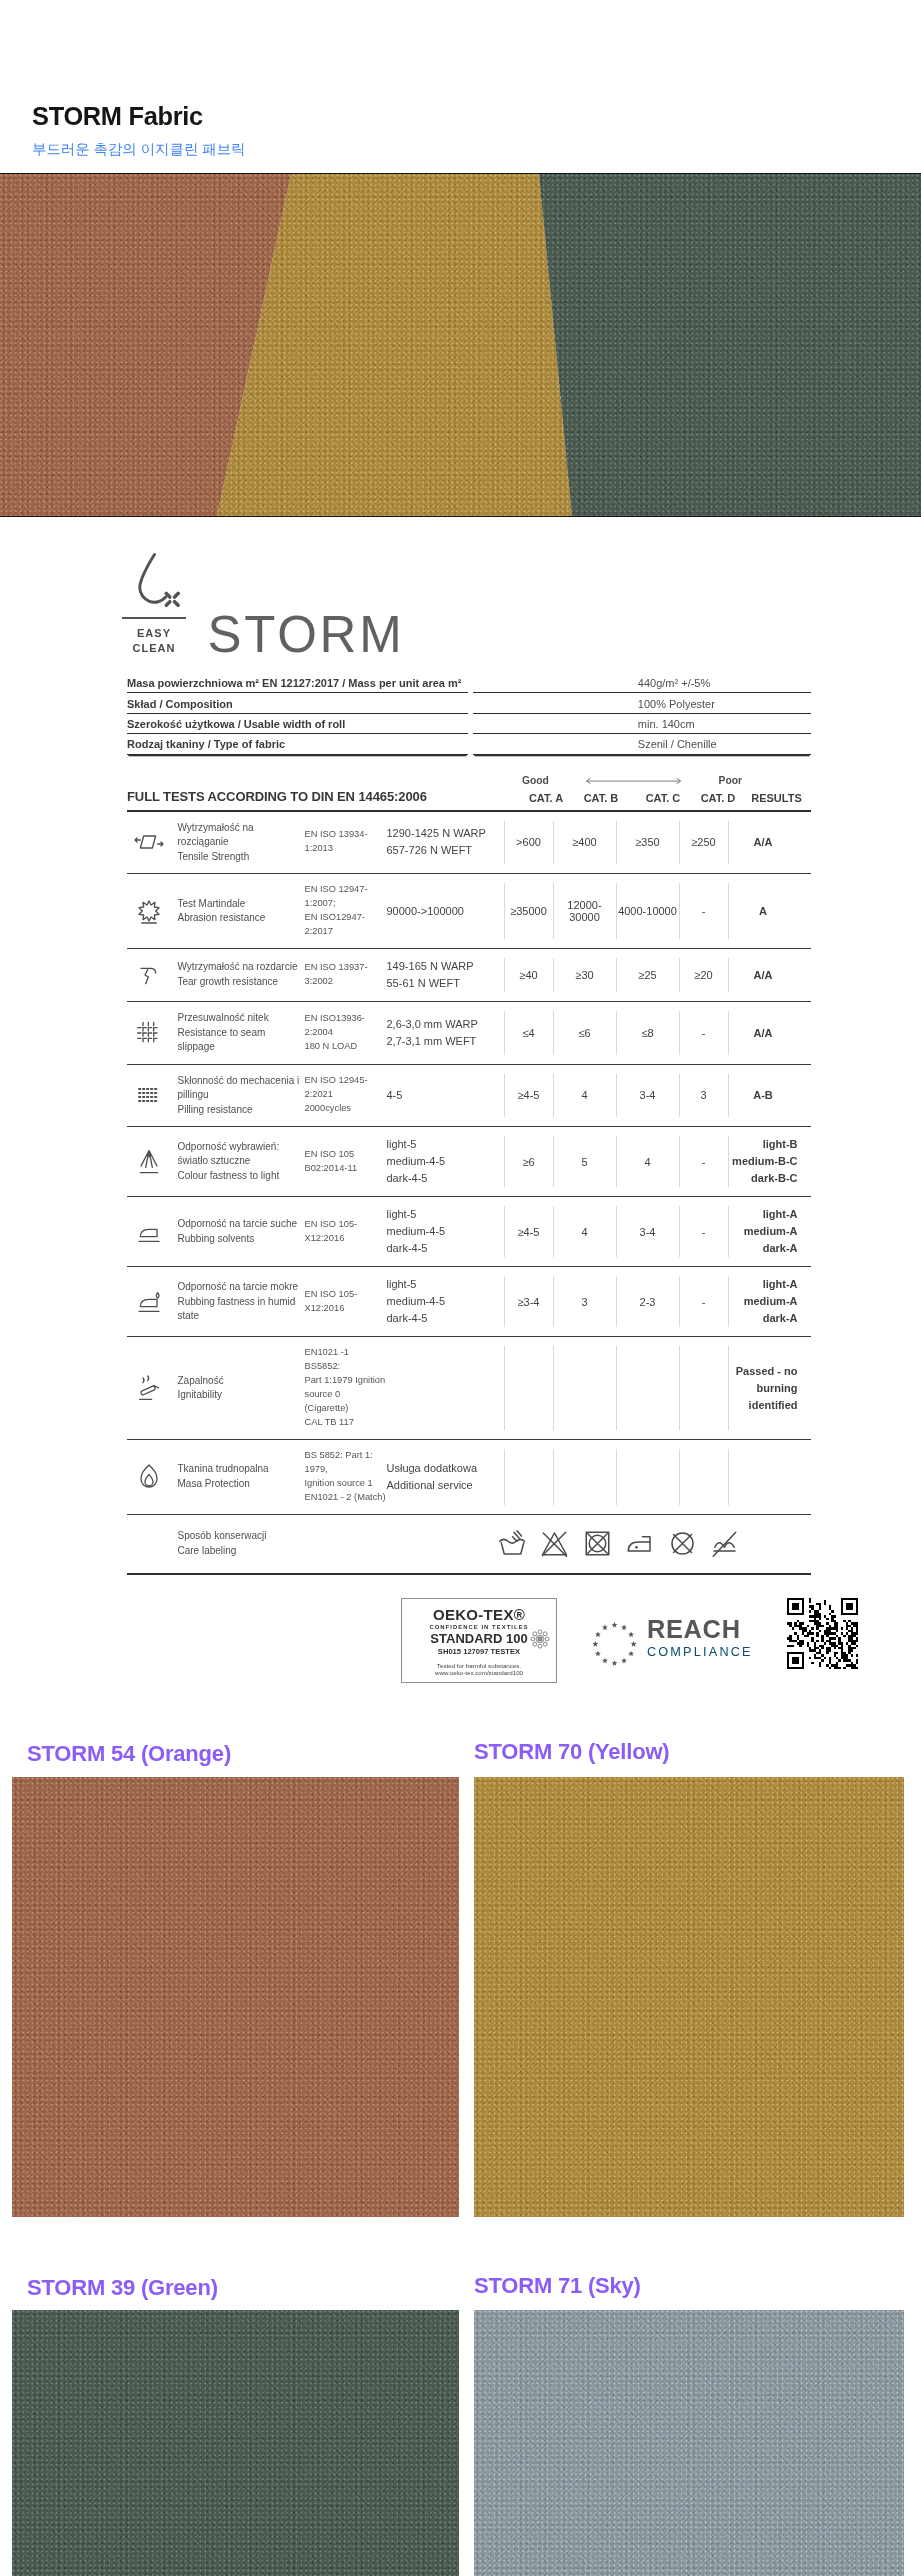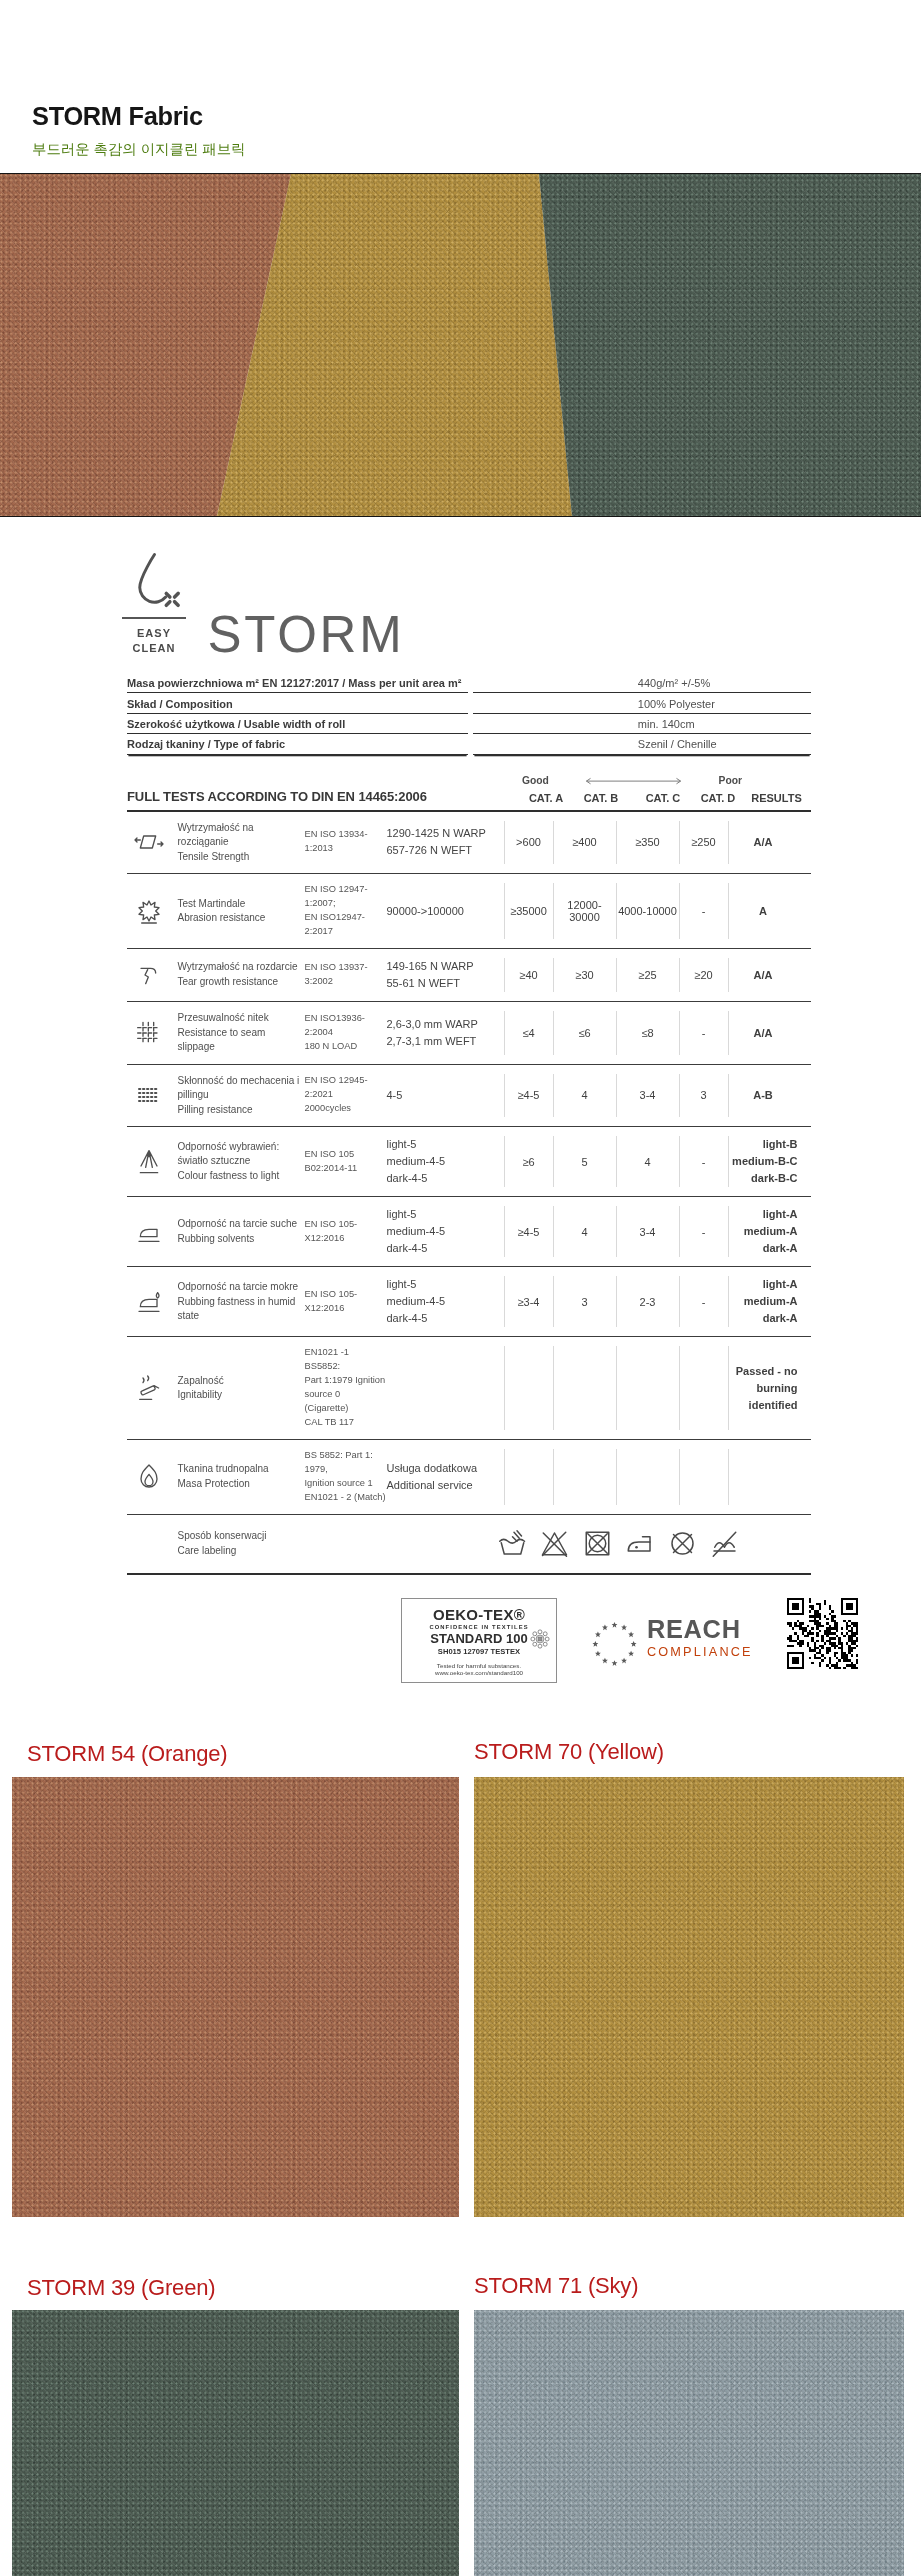--- a/index.html
+++ b/index.html
@@ -2,21 +2,21 @@
 <html style="font-size:11px"><head>
 <meta charset="utf-8">
 <style>
   html,body{margin:0;padding:0;background:#fff;}
   body{width:921px;min-height:2576px;font-family:"Liberation Sans",sans-serif;color:#3a3a3a;position:relative;}
   .page{width:921px;overflow:hidden;}
 
   
   header{padding:102px 0 0 32px;}
   h1{margin:0;font-size:25.4px;font-weight:700;color:#161616;letter-spacing:-0.3px;}
-  .sub{margin:9px 0 0;font-size:14.4px;color:#4d7c0f;}
+  .sub{margin:9px 0 0;font-size:14.4px;color:#3b82f6;}
   .top-rule{margin-top:13.7px;height:1.4px;background:#141414;width:100%;}
 
   
   .fabric{
     background-color:var(--c0);
     background-image:
       radial-gradient(circle at 1.4px 1.4px, var(--c1) 0.8px, transparent 1.2px),
       radial-gradient(circle at 3.4px 4.1px, var(--c2) 0.8px, transparent 1.2px),
       repeating-linear-gradient(45deg, rgba(255,255,255,.10) 0 1px, rgba(0,0,0,.09) 1px 2.1px, transparent 2.1px 4.1px),
       repeating-linear-gradient(135deg, rgba(0,0,0,.08) 0 0.7px, transparent 0.7px 2.7px);
@@ -76,25 +76,25 @@
   .oeko{position:relative;width:143px;border:0.7px solid #8e8e8e;padding:6.9px 5.5px 6.2px;text-align:center;color:#2f2f2f;}
   .oeko .l1{font-size:15px;font-weight:700;letter-spacing:0.3px;}
   .oeko .l2{font-size:5.8px;font-weight:700;letter-spacing:1.1px;margin-top:1.4px;}
   .oeko .l3{font-size:13px;font-weight:700;margin-top:0.7px;}
   .oeko .l4{font-size:7.6px;font-weight:700;margin-top:1.4px;}
   .oeko .l5{font-size:6.2px;margin-top:5.5px;color:#444;}
   .oeko .l6{font-size:6.2px;color:#444;}
   .oeko-emblem{position:absolute;right:2.7px;top:27.5px;}
   .reach{margin-left:32px;display:flex;gap:6.9px;padding-top:19px;}
   .reach-text .r1{font-size:25.4px;font-weight:700;color:#575757;letter-spacing:0.7px;line-height:1;}
-  .reach-text .r2{font-size:12.7px;color:#c2410c;letter-spacing:2.2px;margin-top:2.7px;}
+  .reach-text .r2{font-size:12.7px;color:#0c4a6e;letter-spacing:2.2px;margin-top:2.7px;}
   .qr{margin-left:34px;width:71px;height:71px;}
 
   
-  .sw-head{margin:58px 0 0 27px;font-size:22px;font-weight:400;color:#b91c1c;letter-spacing:-0.2px;}
+  .sw-head{margin:58px 0 0 27px;font-size:22px;font-weight:700;color:#8b5cf6;letter-spacing:-0.2px;}
   .sw-row{margin:11.7px 0 0 12.4px;display:flex;}
   .swatch{height:440px;}
   .sw-l{width:447px;}
   .sw-r{width:430px;margin-left:14.4px;}
 </style>
 </head>
 <body>
 
 <div class="page">
 

